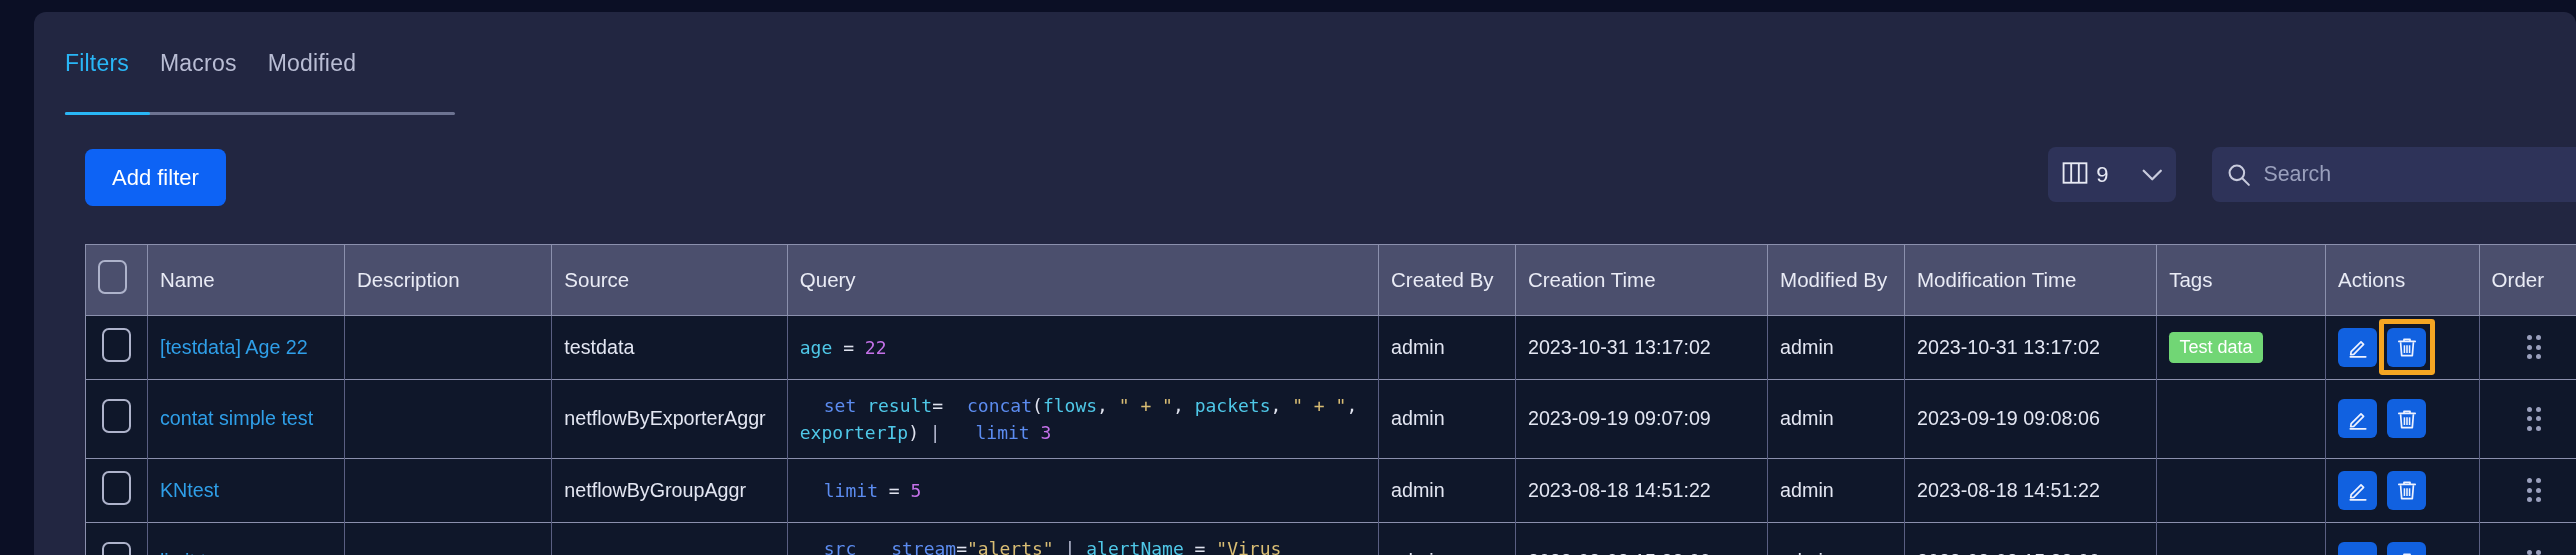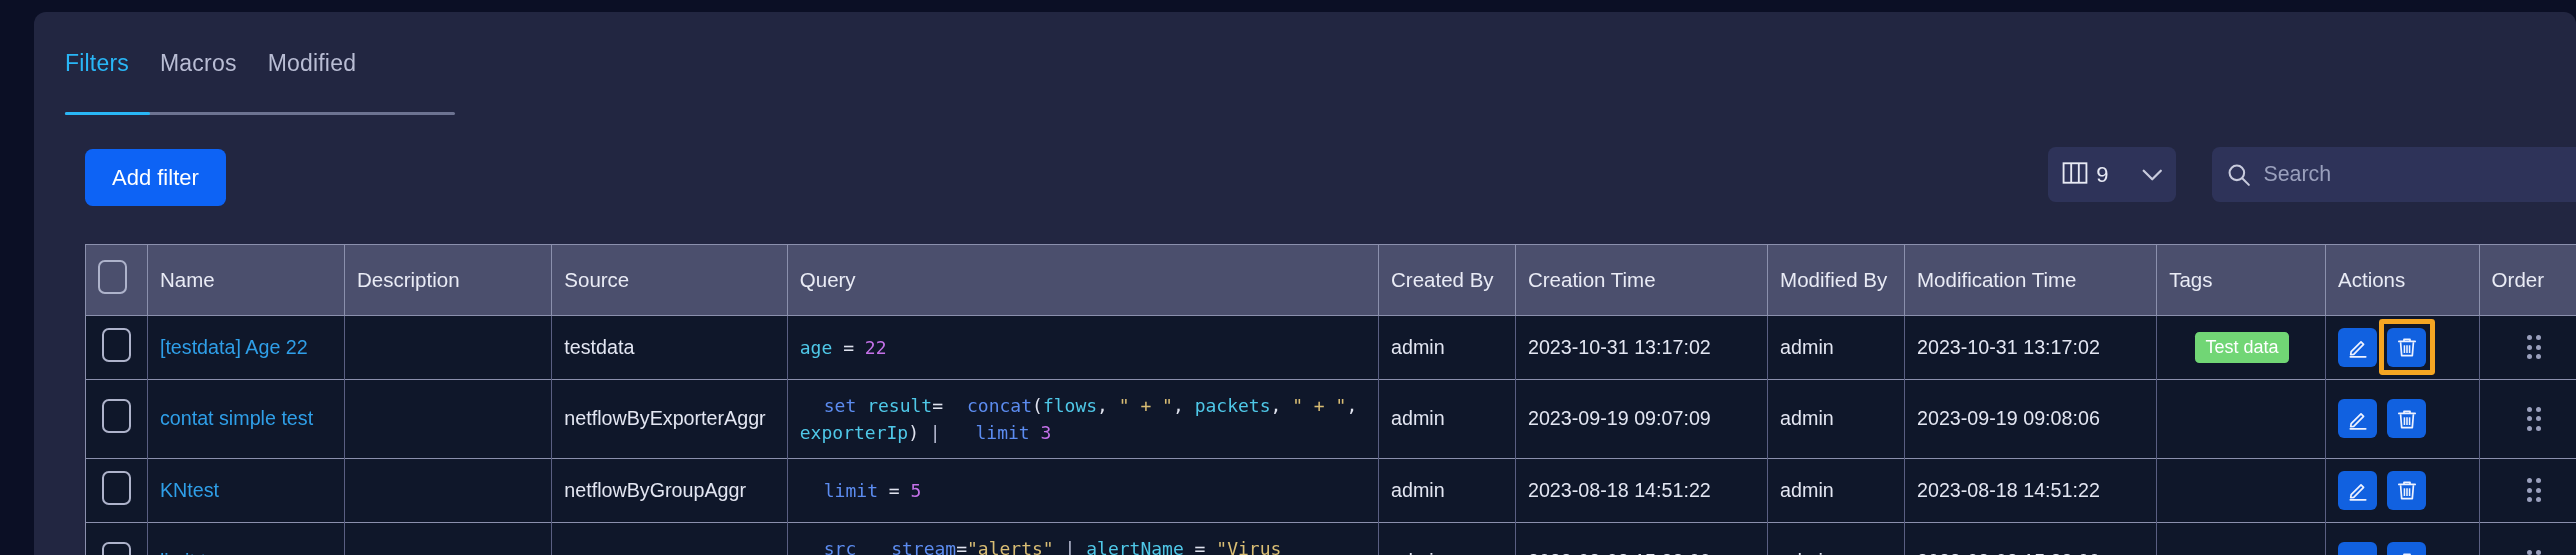--- a/index.html
+++ b/index.html
@@ -161,21 +161,20 @@
   .k-op  { color: #dfe2ee; }
   .k-pipe{ color: #b9bdd4; }
   .tag {
     display: inline-block;
     background: #71d675;
     color: #ffffff;
     font-size: 18px;
     padding: 5.1px 10.3px;
     border-radius: 4.3px;
     white-space: nowrap;
-    margin-left: 26px;
   }
   .acts { display: flex; gap: 10.3px; align-items: center; }
   .abtn {
     width: 39px; height: 39px;
     background: #1161e0;
     border-radius: 6px;
     display: flex; align-items: center; justify-content: center;
     cursor: pointer;
     position: relative;
   }

